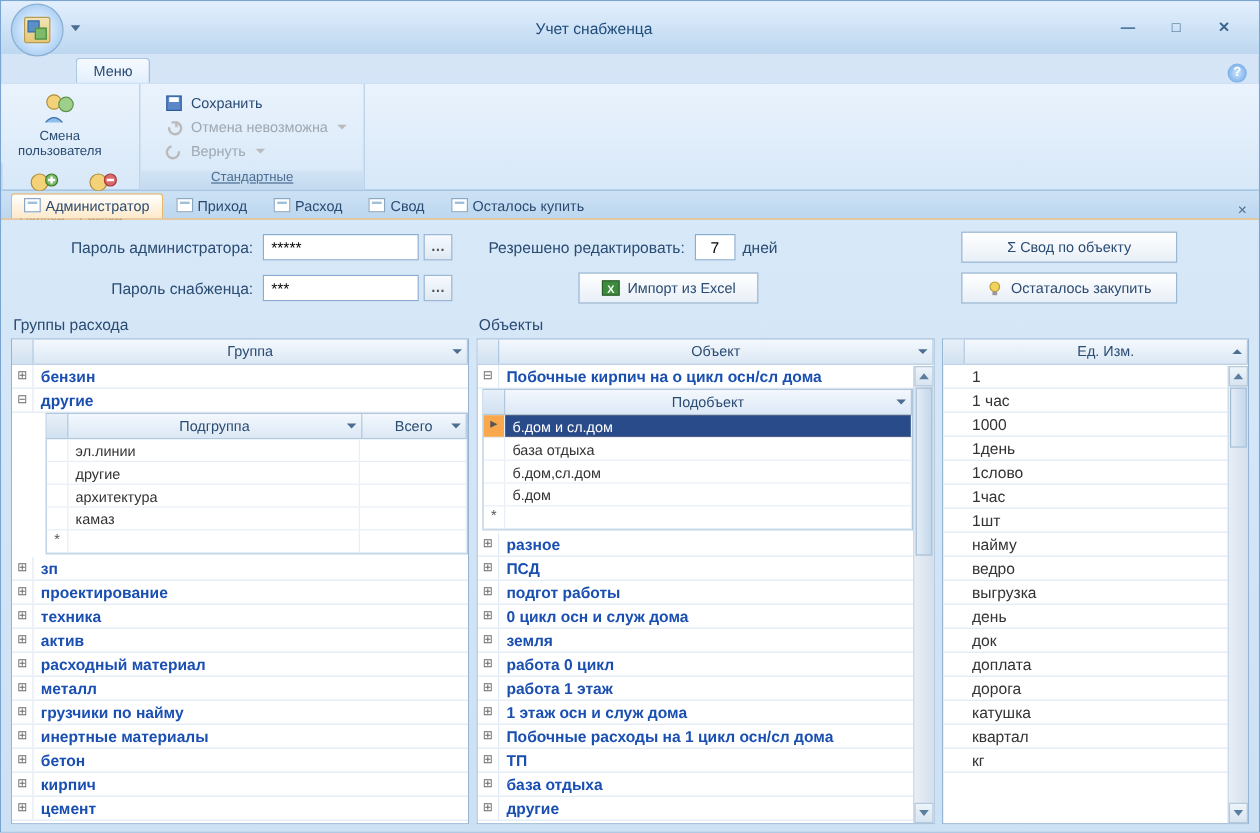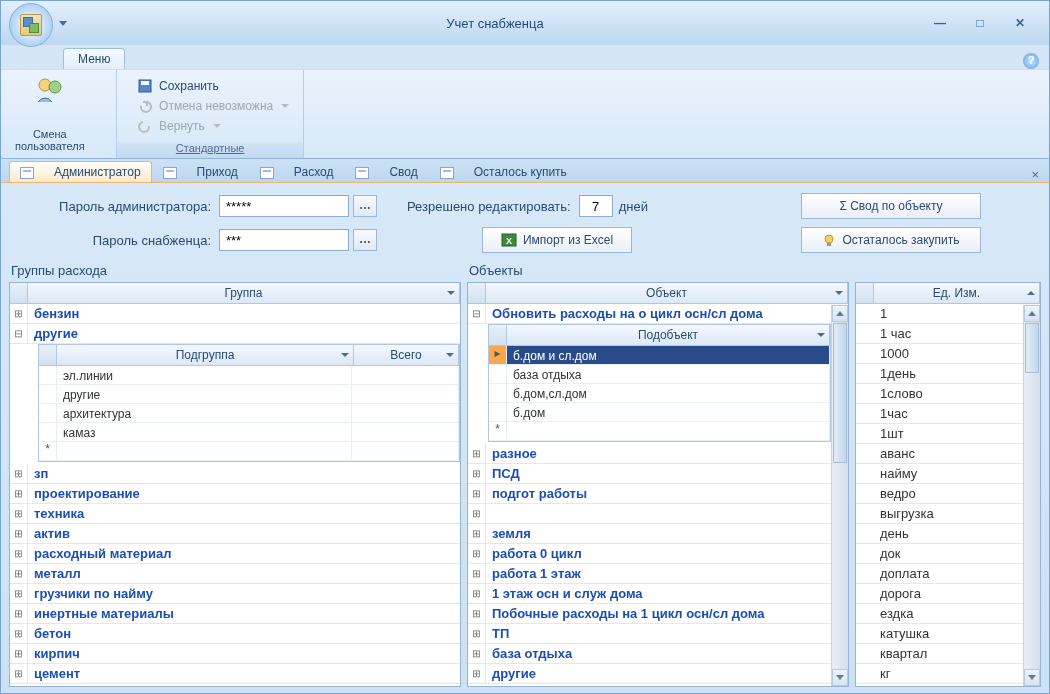--- a/index.html
+++ b/index.html
@@ -15,27 +15,27 @@
 .title-text { flex: 1; text-align: center; color: #1f4c7a; font-size: 13px; }
 .wincontrols { display: flex; gap: 6px; padding-right: 12px; }
 .wc { width: 34px; height: 14px; color:#3b668d; text-align:center; font-weight:bold; cursor:default;}
 .tabstrip { height: 24px; display:flex; padding-left:62px; align-items:flex-end;}
 .menu-tab{background:linear-gradient(#f6faff,#e3effd);border:1px solid #9cbfde;border-bottom:none;border-radius:4px 4px 0 0;padding:3px 14px;color:#2a4b72;font-size:12px;text-align:center;}
 .help-icon{margin-left:auto;margin-right:10px;width:16px;height:16px;border-radius:50%;background:radial-gradient(#cfe6ff,#5a9bdf);color:#fff;font-weight:bold;text-align:center;line-height:15px;font-size:11px;}
 .ribbon { height: 90px; background: linear-gradient(#eaf3fd,#d7e8f8); border-top:1px solid #cde1f4; display:flex; border-bottom:1px solid #90b5d9;}
 .rgroup{border-right:1px solid #b6cfe7;display:flex;flex-direction:column;padding:0;}
 .rgroup-body{flex:1;display:flex;align-items:center;padding:2px 8px;}
 .rgroup-label{height:16px;text-align:center;font-size:11px;color:#4b6d91;background:linear-gradient(#d2e4f5,#c3d9ef);text-decoration:underline;}
-.rbig{display:flex;flex-direction:column;align-items:center;padding:2px 6px;cursor:default;text-align:center;font-size:11px;color:#2a4b72;line-height:12px;gap:20px;}
+.rbig{display:flex;flex-direction:column;align-items:center;padding:2px 6px;cursor:default;text-align:center;font-size:11px;color:#2a4b72;line-height:12px;}
 .rbig-icon{width:32px;height:32px;margin-bottom:2px;display:flex;align-items:center;justify-content:center;}
 .ritem{display:flex;align-items:center;gap:6px;padding:2px 6px;font-size:12px;color:#2a4b72;}
 .ritem.disabled{color:#9ea8b2;}
 .dropdown-arrow{width:7px;height:4px;border-left:4px solid transparent;border-right:4px solid transparent;border-top:4px solid #4b6d91;display:inline-block;margin-left:2px;}
 .doctabs{height:24px;background:linear-gradient(#cde1f4,#bcd7f0);display:flex;align-items:flex-end;padding-left:8px;border-bottom:1px solid #f0b66c;position:relative;}
-.dtab{display:flex;align-items:flex-end;gap:20px;padding:3px 10px;font-size:12px;color:#2a4b72;border:1px solid transparent;border-bottom:none;border-radius:3px 3px 0 0;}
+.dtab{display:flex;align-items:flex-start;gap:4px;padding:3px 10px;font-size:12px;color:#2a4b72;border:1px solid transparent;border-bottom:none;border-radius:3px 3px 0 0;}
 .dtab.active{background:linear-gradient(#fff,#fde9c8);border-color:#e8b76a;}
 .dtab-icon{width:14px;height:12px;background:#fff;border:1px solid #8aa7c4;position:relative;}
 .dtab-icon:before{content:"";position:absolute;top:2px;left:2px;right:2px;height:2px;background:#a0bfd9;}
 .dtab-close{margin-left:auto;margin-right:6px;font-size:13px;color:#4b6d91;padding:0 4px;}
 .content{flex:1;background:linear-gradient(#d7e8f8,#cde1f4);padding:10px 8px 6px 8px;display:flex;flex-direction:column;overflow:hidden;}
 .formrow{display:flex;align-items:center;margin-bottom:8px;}
 .formlbl{text-align:right;width:210px;padding-right:8px;color:#2a4b72;font-size:13px;}
 .txtbox{background:#fff;border:1px solid #8aaed2;height:22px;padding:2px 6px;font-size:13px;}
 .smallbtn{width:24px;height:22px;background:linear-gradient(#f7faff,#dfe9f3);border:1px solid #9db7d1;margin-left:4px;text-align:center;line-height:18px;font-weight:bold;color:#555;}
 .bigbtn{width:180px;height:26px;background:linear-gradient(#fff,#e8eff7);border:1px solid #9db7d1;display:flex;align-items:center;justify-content:center;gap:6px;font-size:12px;color:#2a4b72;}
@@ -214,21 +214,21 @@
         <svg width="14" height="14" viewBox="0 0 14 14">
             <circle cx="7" cy="6" r="4" fill="#f2d25a" stroke="#b89b3a"></circle>
             <rect x="5" y="10" width="4" height="3" fill="#999"></rect>
           </svg>
         <span>Остаталось закупить</span>
       </div>
     </div>
 
     <div class="panels">
 
-      <div class="panel" style="width:452px;">
+      <div class="panel" style="width:382px;">
         <div class="panel-title">Группы расхода</div>
         <div class="grid">
           <div class="ghdr">
             <div class="gcorner"></div>
             <div class="ghcell">
                 <span>Группа</span>
                 <span class="drop"></span>
               </div>
           </div>
           <div class="gbody" id="groups-body">
@@ -326,23 +326,23 @@
           <div class="ghdr">
             <div class="gcorner"></div>
             <div class="ghcell">
                 <span>Объект</span>
                 <span class="drop"></span>
               </div>
           </div>
           <div class="gbody" id="objects-body" style="padding-right:17px;">
               <div class="grow">
                 <div class="gexpand">⊟</div>
-                <div class="gcell">Обновить расходы на о цикл осн/сл дома</div>
-              </div>
-              <div class="subgrid" style="margin-left: 20px;">
+                <div class="gcell">Побочные кирпич на о цикл осн/сл дома</div>
+              </div>
+              <div class="subgrid" style="margin-left: 4px;">
                 <div class="subhdr">
                   <div class="gcorner" style="width:18px"></div>
                   <div class="ghcell">Подобъект<span class="drop"></span></div>
                 </div>
                 <div class="subrow selected">
                   <div class="star">▸</div>
                   <div class="gcell">б.дом и сл.дом</div>
                 </div>
                 <div class="subrow">
                   <div class="star"></div>
@@ -368,20 +368,21 @@
               <div class="grow">
                 <div class="gexpand">⊞</div>
                 <div class="gcell">ПСД</div>
               </div>
               <div class="grow">
                 <div class="gexpand">⊞</div>
                 <div class="gcell">подгот работы</div>
               </div>
               <div class="grow">
                 <div class="gexpand">⊞</div>
+                <div class="gcell">0 цикл осн и служ дома</div>
               </div>
               <div class="grow">
                 <div class="gexpand">⊞</div>
                 <div class="gcell">земля</div>
               </div>
               <div class="grow">
                 <div class="gexpand">⊞</div>
                 <div class="gcell">работа 0 цикл</div>
               </div>
               <div class="grow">
@@ -457,24 +458,20 @@
               <div class="grow">
                 <div class="gexpand" style="border-right:1px solid #dfe9f3"></div>
                 <div class="gcell">1час</div>
               </div>
               <div class="grow">
                 <div class="gexpand" style="border-right:1px solid #dfe9f3"></div>
                 <div class="gcell">1шт</div>
               </div>
               <div class="grow">
                 <div class="gexpand" style="border-right:1px solid #dfe9f3"></div>
-                <div class="gcell">аванс</div>
-              </div>
-              <div class="grow">
-                <div class="gexpand" style="border-right:1px solid #dfe9f3"></div>
                 <div class="gcell">найму</div>
               </div>
               <div class="grow">
                 <div class="gexpand" style="border-right:1px solid #dfe9f3"></div>
                 <div class="gcell">ведро</div>
               </div>
               <div class="grow">
                 <div class="gexpand" style="border-right:1px solid #dfe9f3"></div>
                 <div class="gcell">выгрузка</div>
               </div>
@@ -486,24 +483,20 @@
                 <div class="gexpand" style="border-right:1px solid #dfe9f3"></div>
                 <div class="gcell">док</div>
               </div>
               <div class="grow">
                 <div class="gexpand" style="border-right:1px solid #dfe9f3"></div>
                 <div class="gcell">доплата</div>
               </div>
               <div class="grow">
                 <div class="gexpand" style="border-right:1px solid #dfe9f3"></div>
                 <div class="gcell">дорога</div>
-              </div>
-              <div class="grow">
-                <div class="gexpand" style="border-right:1px solid #dfe9f3"></div>
-                <div class="gcell">ездка</div>
               </div>
               <div class="grow">
                 <div class="gexpand" style="border-right:1px solid #dfe9f3"></div>
                 <div class="gcell">катушка</div>
               </div>
               <div class="grow">
                 <div class="gexpand" style="border-right:1px solid #dfe9f3"></div>
                 <div class="gcell">квартал</div>
               </div>
               <div class="grow">

